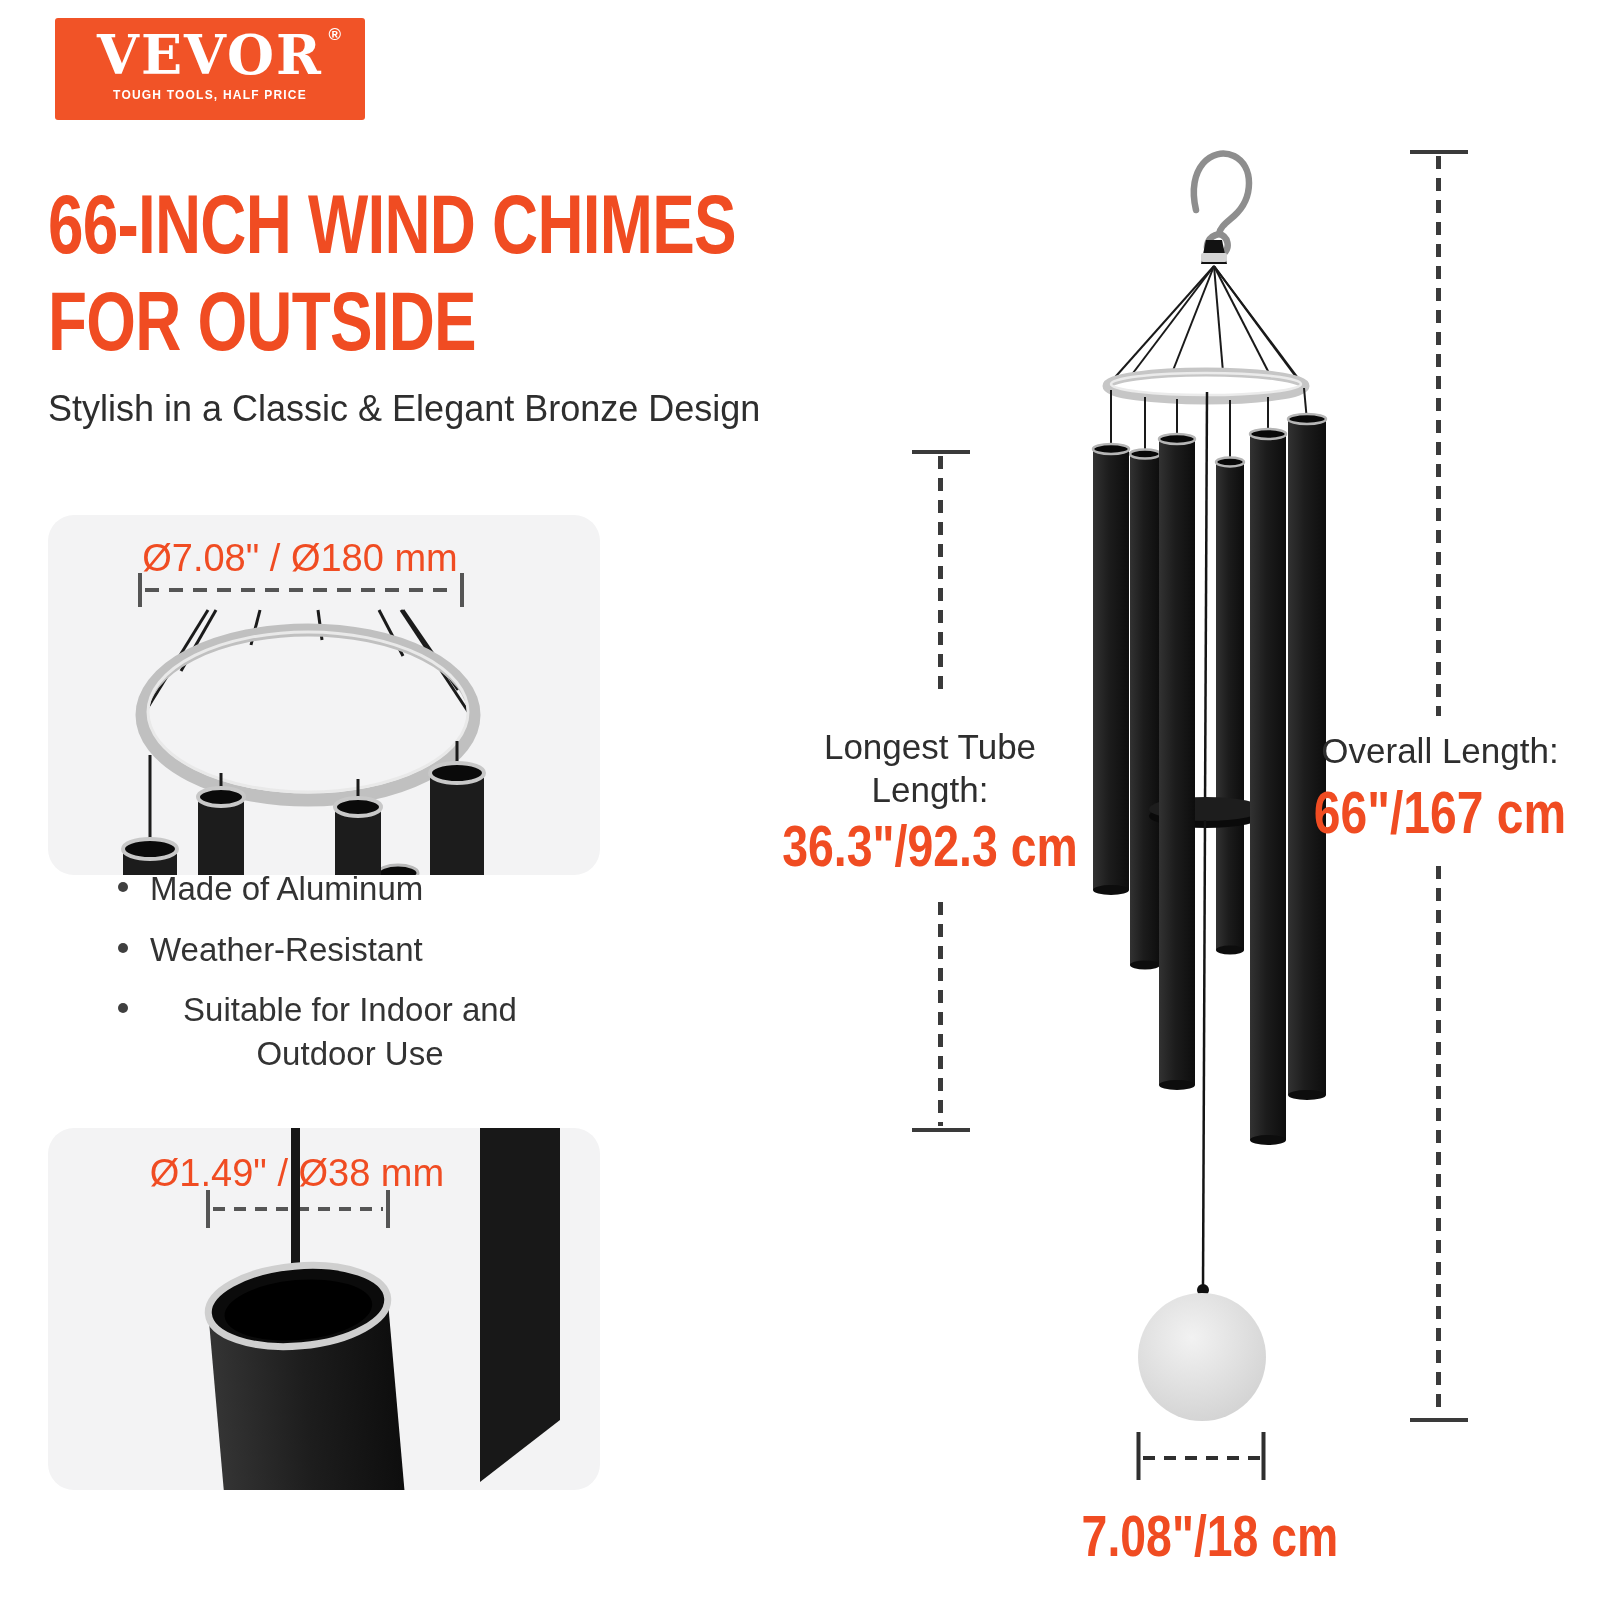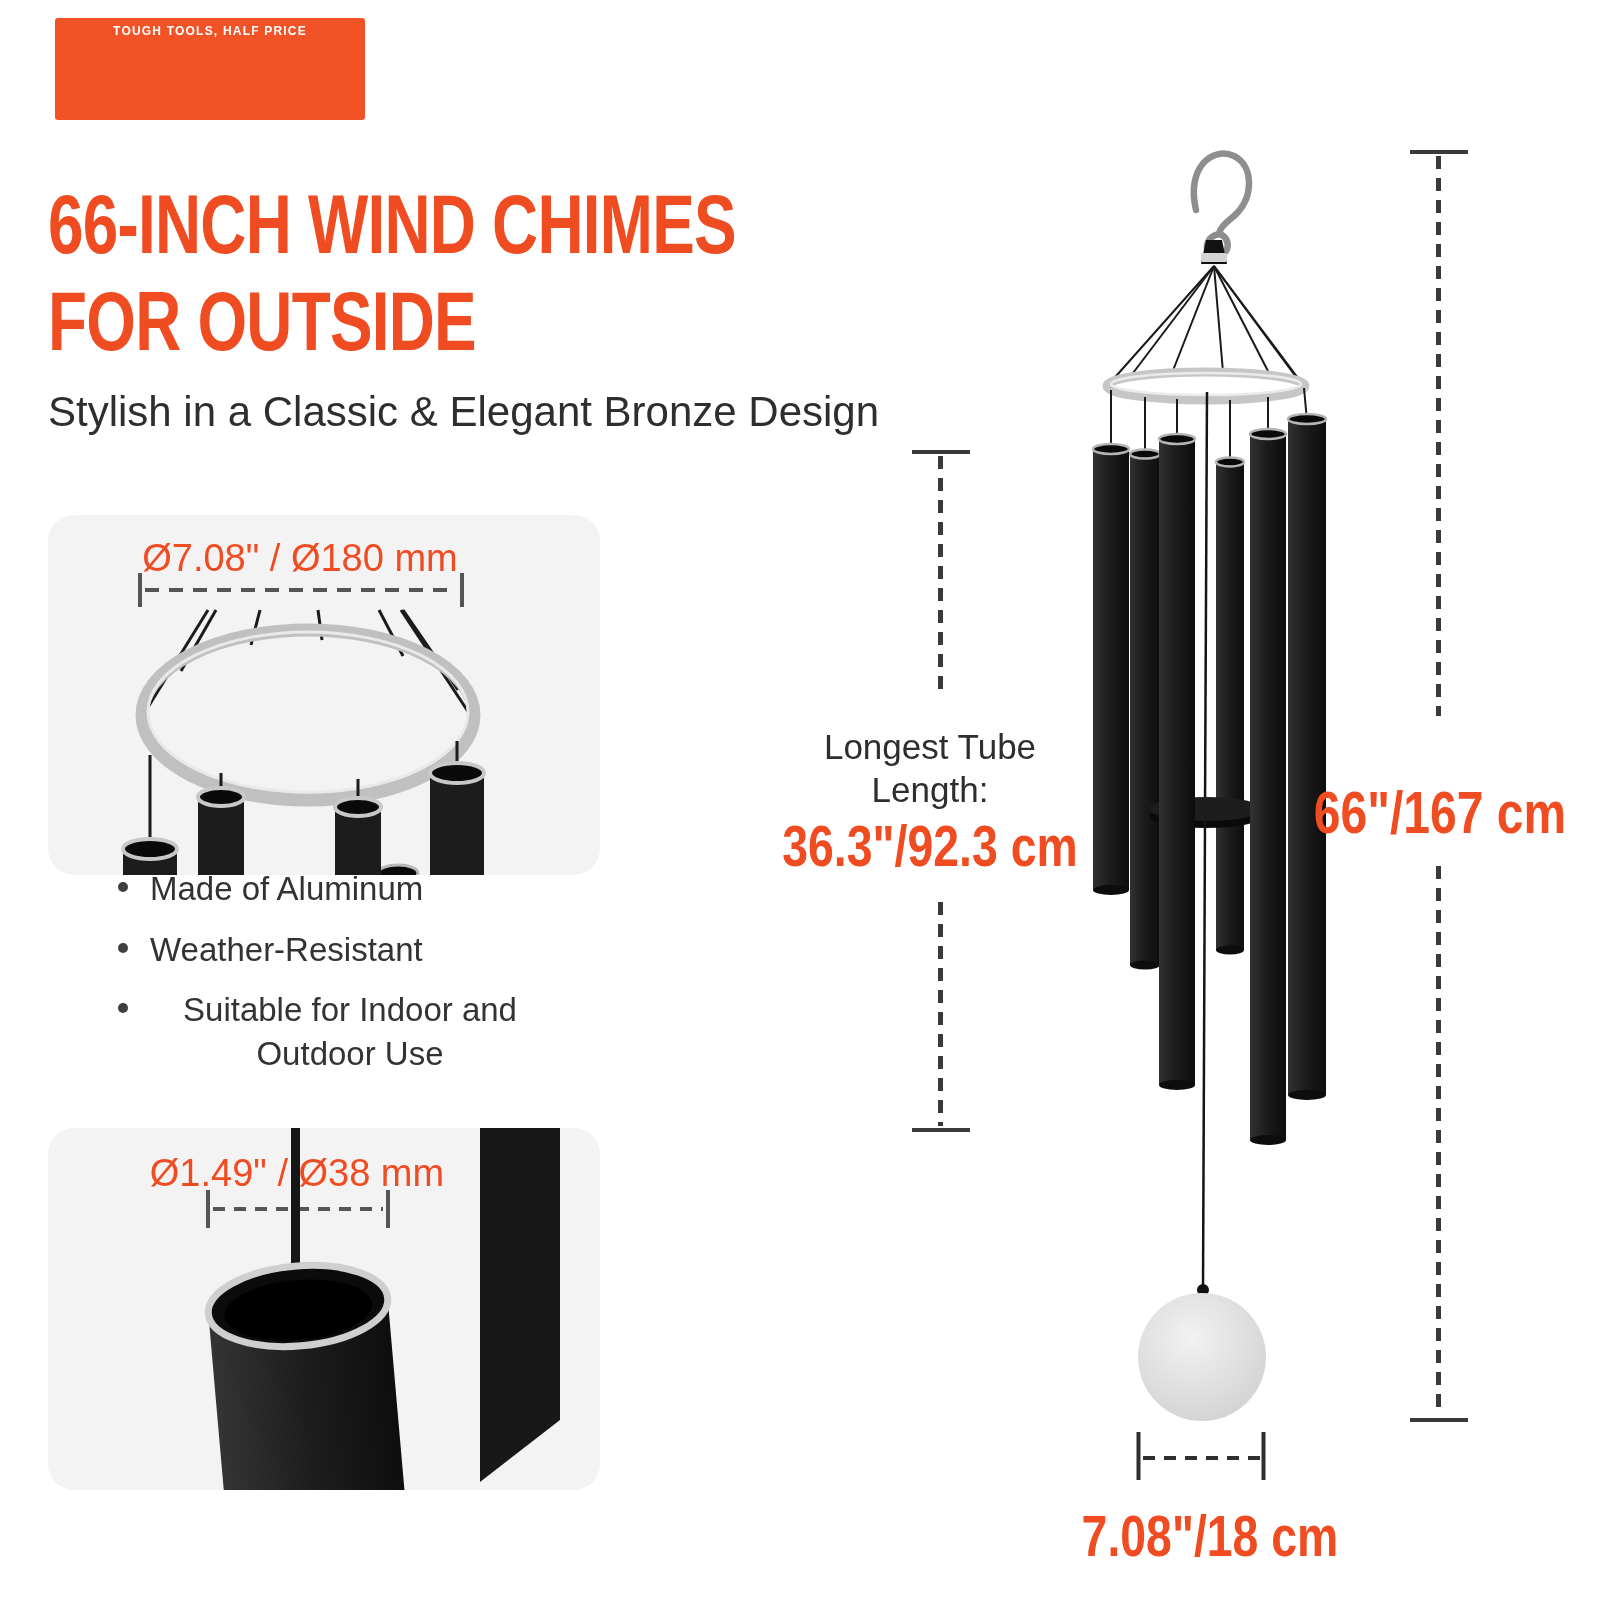--- a/index.html
+++ b/index.html
@@ -11,21 +11,21 @@
         border-radius:3px;color:#fff;text-align:center;}
   .logo .wordmark{font-family:"DejaVu Serif",serif;font-weight:bold;font-size:54px;
         letter-spacing:2px;line-height:1;margin-top:10px;position:relative;display:inline-block;}
   .logo .reg{font-size:17px;position:absolute;right:-20px;top:-2px;font-family:"Liberation Sans",sans-serif;}
   .logo .tagline{font-size:12px;font-weight:bold;letter-spacing:1.2px;margin-top:6px;}
 
   
   .headline{position:absolute;left:48px;top:176px;color:#F04C22;font-weight:bold;
         font-size:84px;line-height:97px;letter-spacing:-1px;transform:scaleX(0.76);
         transform-origin:left top;white-space:nowrap;}
-  .subtitle{position:absolute;left:48px;top:388px;font-size:42px;color:#2e2e2e;white-space:nowrap;}
+  .subtitle{position:absolute;left:48px;top:388px;font-size:36px;color:#2e2e2e;white-space:nowrap;}
 
   
   .panel{position:absolute;left:48px;width:552px;background:#f3f3f4;border-radius:26px;overflow:hidden;}
   .panel.p1{top:515px;height:360px;}
   .panel.p2{top:1128px;height:362px;}
   .dim-label{font-size:38px;fill:#F04C22;text-anchor:middle;font-family:"Liberation Sans",sans-serif;}
 
   
   .features{position:absolute;left:118px;top:867px;width:470px;list-style:none;margin:0;padding:0;}
   .features li{display:flex;align-items:flex-start;margin-bottom:17px;font-size:33px;
@@ -40,20 +40,21 @@
   .dim-text{position:absolute;text-align:center;color:#2e2e2e;font-size:35px;line-height:1.22;}
   .dim-value{position:absolute;text-align:center;color:#F04C22;font-size:58px;font-weight:bold;
         transform:scaleX(0.8);transform-origin:center;white-space:nowrap;}
 </style>
 </head>
 <body>
 
 <div class="canvas">
 
   <div class="logo">
+    <div class="wordmark"><span>VEVOR</span><span class="reg">®</span></div>
     <div class="tagline">TOUGH TOOLS, HALF PRICE</div>
   </div>
 
   <div class="headline">
     <div>66-INCH WIND CHIMES</div>
     <div>FOR OUTSIDE</div>
   </div>
   <div class="subtitle">Stylish in a Classic &amp; Elegant Bronze Design</div>
 
   <div class="panel p1">
@@ -243,19 +244,20 @@
   <div class="dim-text" style="left:760px;top:726px;width:340px;">
     <div>Longest Tube</div>
     <div>Length:</div>
   </div>
   <div class="dim-value" style="left:740px;top:812px;width:380px;">36.3"/92.3 cm</div>
   <div class="dim-vline" style="left:938px;top:902px;height:224px;"></div>
   <div class="dim-cap" style="left:912px;top:1128px;"></div>
 
   <div class="dim-cap" style="left:1410px;top:150px;"></div>
   <div class="dim-vline" style="left:1436px;top:156px;height:560px;"></div>
+  <div class="dim-text" style="left:1290px;top:730px;width:300px;">Overall Length:</div>
   <div class="dim-value" style="left:1280px;top:778px;width:320px;font-size:60px;">66"/167 cm</div>
   <div class="dim-vline" style="left:1436px;top:866px;height:550px;"></div>
   <div class="dim-cap" style="left:1410px;top:1418px;"></div>
 
   <div class="dim-value" style="left:1030px;top:1502px;width:360px;">7.08"/18 cm</div>
 
 </div>
 
 </body></html>

